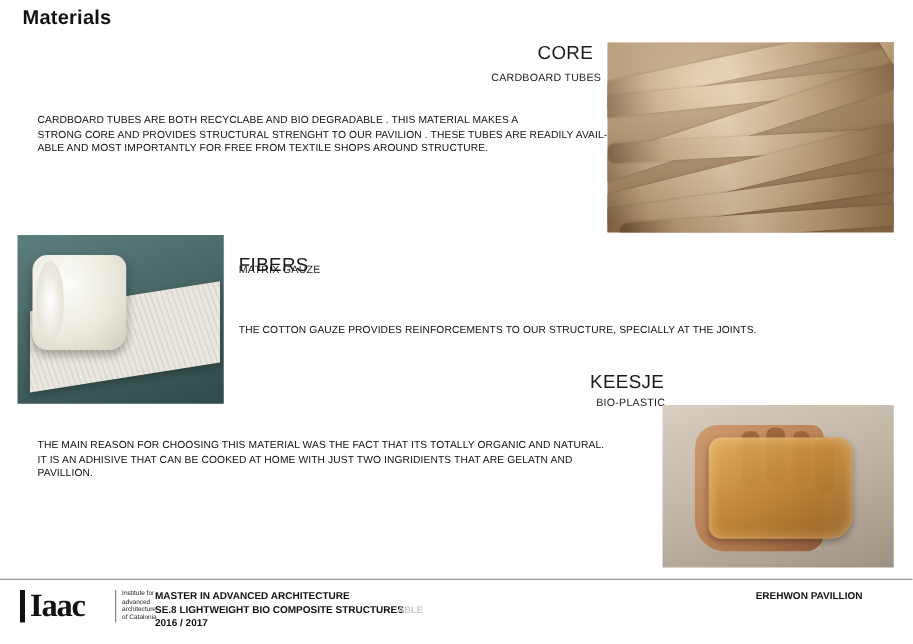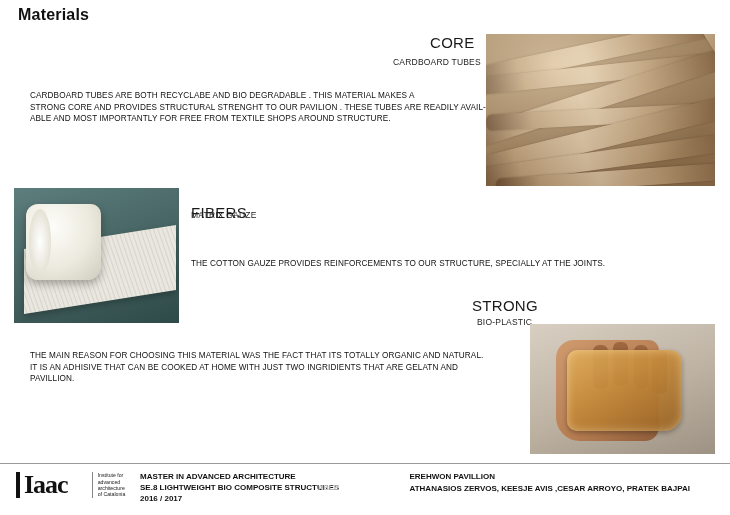--- a/index.html
+++ b/index.html
@@ -185,21 +185,21 @@
   }
   .logo-sub {
     font-size: 5.2px;
     line-height: 6.4px;
     color: #222;
     border-left: 1px solid #888;
     padding-left: 5px;
   }
   .footer-center {
     position: absolute;
-    left: 140px;
+    left: 124px;
     top: 471px;
     font-size: 8px;
     line-height: 11px;
     font-weight: bold;
     color: #111;
   }
   .footer-center .year { font-weight: bold; }
   .footer-ghost {
     position: absolute;
     left: 318px;
@@ -253,21 +253,21 @@
 
   <div class="body-text" style="left:191px; top:234px; width:480px;margin-top:24px;">
     <div class="nowrap">THE COTTON GAUZE PROVIDES REINFORCEMENTS TO OUR STRUCTURE, SPECIALLY AT THE JOINTS.</div>
   </div>
 
   <div class="photo" id="photo-fibers">
     <div class="cloth"></div>
     <div class="roll"></div>
   </div>
 
-  <div class="sec-head" style="left:472px; top:297px;">STRONG</div>
+  <div class="sec-head" style="left:472px; top:297px;">KEESJE</div>
   <div class="sec-sub" style="left:477px; top:317px;">BIO-PLASTIC</div>
 
   <div class="body-text" style="left:30px; top:350px; width:500px;">
     <div class="nowrap">THE MAIN REASON FOR CHOOSING THIS MATERIAL WAS THE FACT THAT ITS TOTALLY ORGANIC AND NATURAL.</div>
     <div class="nowrap">IT IS AN ADHISIVE THAT CAN BE COOKED AT HOME WITH JUST TWO INGRIDIENTS THAT ARE GELATN  AND</div>
     <div class="nowrap">PAVILLION.</div>
   </div>
 
   <div class="photo" id="photo-matrix">
     <div class="hand"></div>
@@ -293,16 +293,15 @@
   <div class="footer-center">
     <div>MASTER IN ADVANCED ARCHITECTURE</div>
     <div>SE.8 LIGHTWEIGHT BIO COMPOSITE STRUCTURES</div>
     <div class="year">2016 / 2017</div>
   </div>
 
   <div class="footer-ghost">ABLE</div>
 
   <div class="footer-right">
     <div>EREHWON PAVILLION</div>
-    <div>ATHANASIOS ZERVOS, KEESJE AVIS ,CESAR ARROYO, PRATEK BAJPAI</div>
   </div>
 
 </div>
 
 </body></html>

